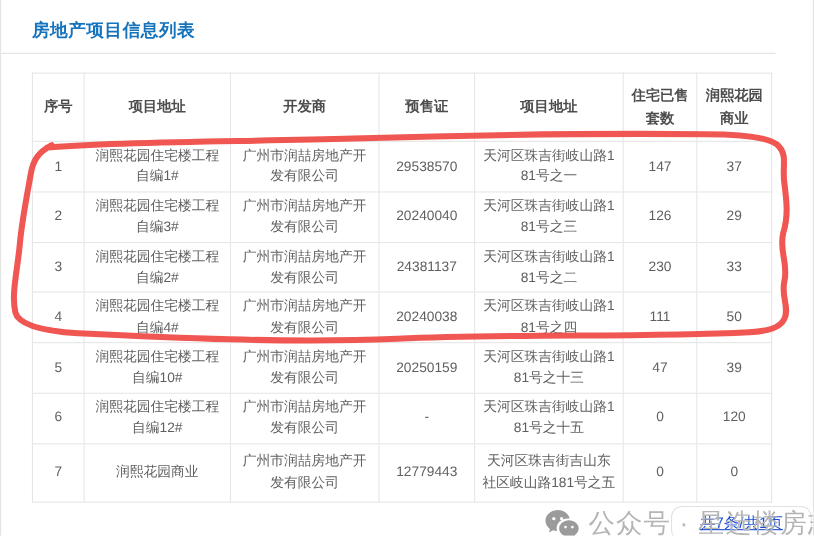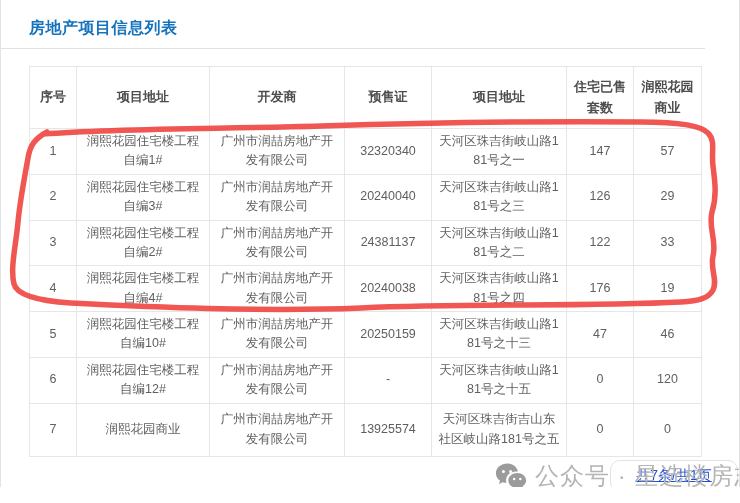--- a/index.html
+++ b/index.html
@@ -74,75 +74,75 @@
         <th>项目地址</th>
         <th>住宅已售套数</th>
         <th>润熙花园商业</th>
       </tr>
     </thead>
     <tbody>
         <tr>
       <td>1</td>
       <td>润熙花园住宅楼工程自编1#</td>
       <td>广州市润喆房地产开发有限公司</td>
-      <td>32320340</td>
+      <td>29538570</td>
       <td>天河区珠吉街岐山路181号之一</td>
       <td>147</td>
-      <td>57</td>
+      <td>37</td>
     </tr>
         <tr>
       <td>2</td>
       <td>润熙花园住宅楼工程自编3#</td>
       <td>广州市润喆房地产开发有限公司</td>
       <td>20240040</td>
       <td>天河区珠吉街岐山路181号之三</td>
       <td>126</td>
       <td>29</td>
     </tr>
         <tr>
       <td>3</td>
       <td>润熙花园住宅楼工程自编2#</td>
       <td>广州市润喆房地产开发有限公司</td>
       <td>24381137</td>
       <td>天河区珠吉街岐山路181号之二</td>
-      <td>122</td>
+      <td>230</td>
       <td>33</td>
     </tr>
         <tr>
       <td>4</td>
       <td>润熙花园住宅楼工程自编4#</td>
       <td>广州市润喆房地产开发有限公司</td>
       <td>20240038</td>
       <td>天河区珠吉街岐山路181号之四</td>
-      <td>176</td>
-      <td>19</td>
+      <td>111</td>
+      <td>50</td>
     </tr>
         <tr>
       <td>5</td>
       <td>润熙花园住宅楼工程自编10#</td>
       <td>广州市润喆房地产开发有限公司</td>
       <td>20250159</td>
       <td>天河区珠吉街岐山路181号之十三</td>
       <td>47</td>
-      <td>46</td>
+      <td>39</td>
     </tr>
         <tr>
       <td>6</td>
       <td>润熙花园住宅楼工程自编12#</td>
       <td>广州市润喆房地产开发有限公司</td>
       <td>-</td>
       <td>天河区珠吉街岐山路181号之十五</td>
       <td>0</td>
       <td>120</td>
     </tr>
         <tr>
       <td>7</td>
       <td>润熙花园商业</td>
       <td>广州市润喆房地产开发有限公司</td>
-      <td>13925574</td>
+      <td>12779443</td>
       <td>天河区珠吉街吉山东社区岐山路181号之五</td>
       <td>0</td>
       <td>0</td>
     </tr>
       </tbody>
   </table>
 
   <svg class="annotation-layer" viewBox="0 0 740 503" xmlns="http://www.w3.org/2000/svg">
     <path fill="none" stroke="#ee4540" stroke-opacity="0.9" stroke-width="5.5" stroke-linecap="round" stroke-linejoin="round" d="M 42 134
              C 120 128, 220 129, 320 126

